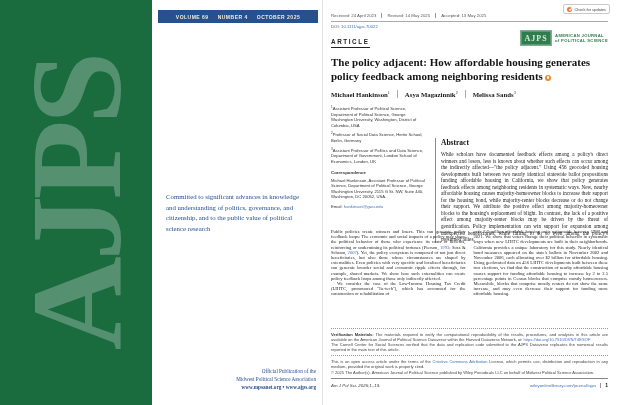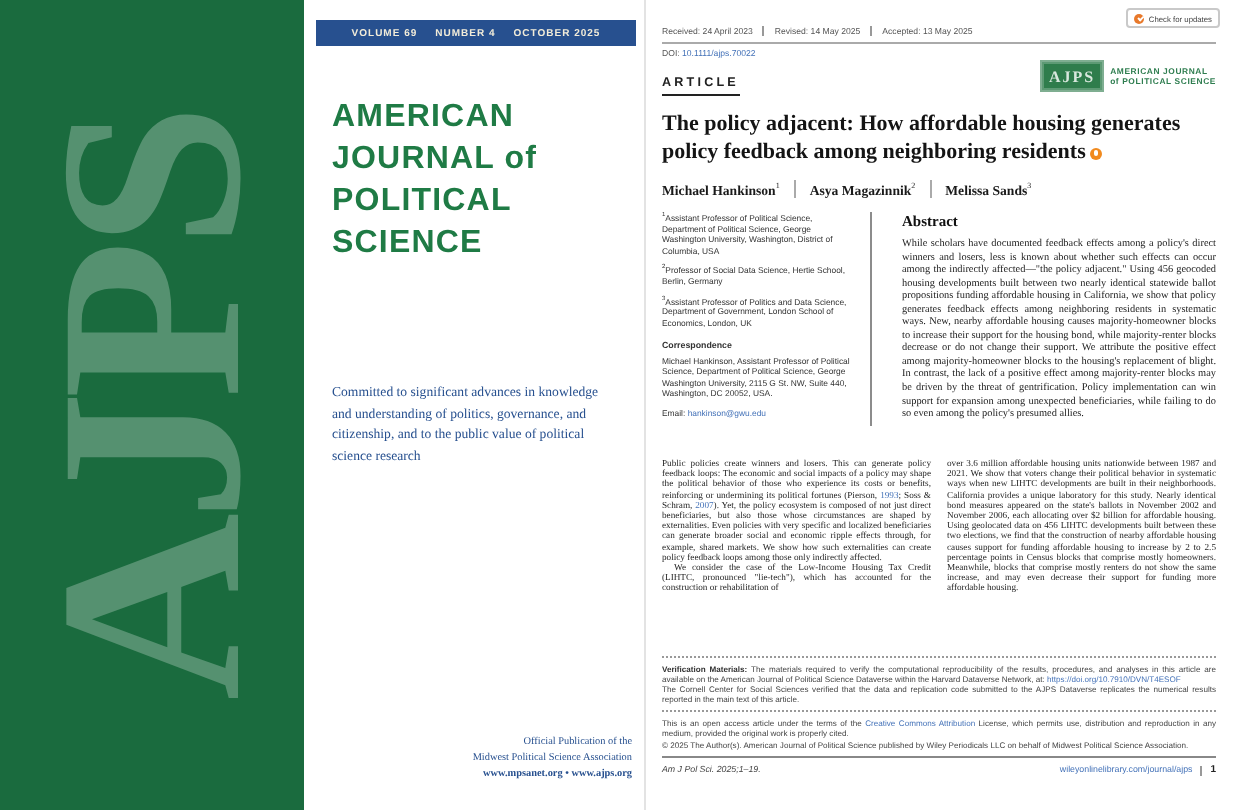--- a/index.html
+++ b/index.html
@@ -74,21 +74,21 @@
   .authors .au + .au { border-left:0.5px solid #aaa; }
   .authors sup { font-size:4px; font-weight:normal; }
 
   .cols { position:absolute; left:8px; right:9px; top:106px; display:flex; gap:7px; }
   .aff-col { width:97px; flex:none; font-family:"Liberation Sans", sans-serif;
       font-size:4.2px; line-height:1.3; color:#333; }
   .aff-col p { margin-bottom:4px; }
   .aff-col sup { font-size:3px; }
   .corr-label { font-weight:bold; margin-top:6px; margin-bottom:2px; font-size:4.4px; }
   .email a { color:#4472b8; text-decoration:none; }
-  .abs-col { flex:1; border-left:0.6px solid #8c8c8c; padding-left:15px; }
+  .abs-col { flex:1; border-left:0.6px solid #8c8c8c; padding-left:5px;margin-top:32px; }
   .abs-label { font-weight:bold; font-size:7.5px; color:#111; margin-bottom:4px; }
   .abs-text { font-size:5.2px; line-height:1.26; text-align:justify; color:#222; }
 
   .body-cols { position:absolute; left:8px; right:9px; top:229px; display:flex; gap:8px;
       font-size:4.6px; line-height:1.13; text-align:justify; color:#1f1f1f; }
   .body-col { width:50%; }
   .body-col p.indent { text-indent:6px; }
   .cite { color:#4472b8; }
 
   .footnotes { position:absolute; left:8px; right:9px; top:328px;
@@ -114,26 +114,20 @@
 
 <div class="cover">
   <div class="spine">
     <div class="spine-text">AJPS</div>
   </div>
   <div class="vol-banner">
     <span>VOLUME 69</span>
     <span>NUMBER 4</span>
     <span>OCTOBER 2025</span>
   </div>
-  <div class="cover-title">
-    <div>AMERICAN</div>
-    <div>JOURNAL of</div>
-    <div>POLITICAL</div>
-    <div>SCIENCE</div>
-  </div>
   <div class="mission">Committed to significant advances in knowledge and understanding of politics, governance, and citizenship, and to the public value of political science research</div>
   <div class="publisher">
     <div>Official Publication of the</div>
     <div>Midwest Political Science Association</div>
     <div class="urls">www.mpsanet.org  •  www.ajps.org</div>
   </div>
 </div>
 
 <div class="page">
 

